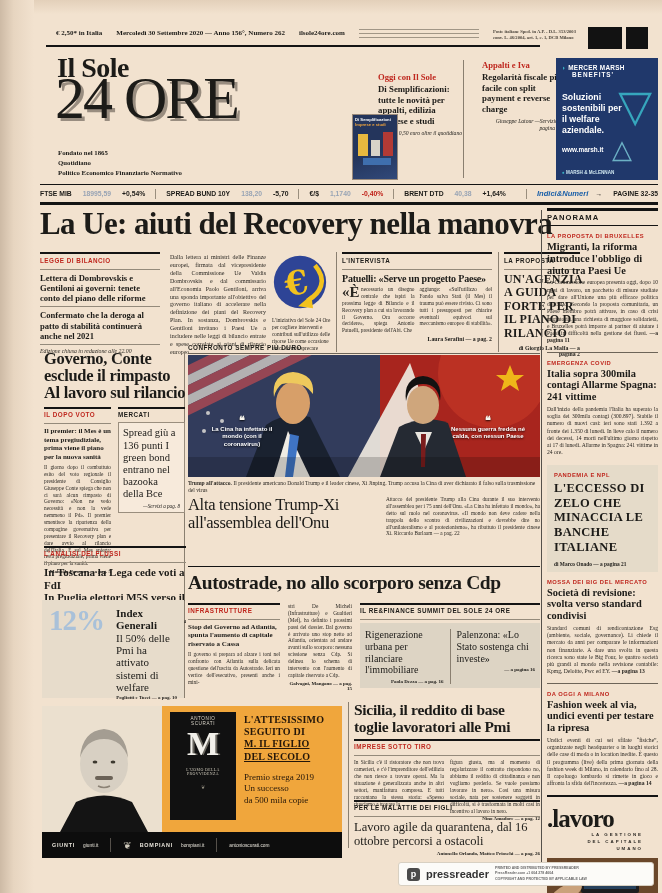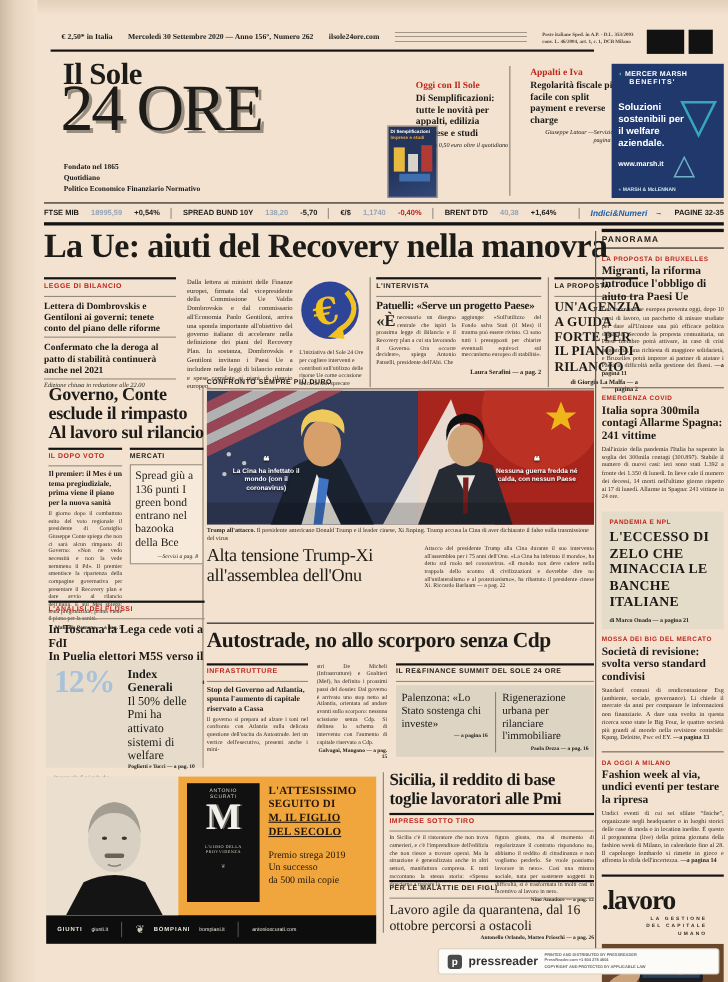--- a/index.html
+++ b/index.html
@@ -412,26 +412,26 @@
   <div class="autoc2">
     <div class="micro2">stri De Micheli (Infrastrutture) e Gualtieri (Mef), ha definito i prossimi passi del dossier. Dal governo è arrivato uno stop netto ad Atlantia, orientata ad andare avanti sullo scorporo: nessuna scissione senza Cdp. Si delinea lo schema di intervento con l'aumento di capitale riservato a Cdp.</div>
     <div class="byline" style="font-size:5px">Galvagni, Mangano — a pag. 15</div>
   </div>
   <div class="refin">
     <div class="rule2"></div>
     <div class="blabel" style="padding:2px 0">IL RE&amp;FINANCE SUMMIT DEL SOLE 24 ORE</div>
     <div class="deckline"></div>
     <div class="refbox">
       <div class="rc">
+        <div class="refT">Rigenerazione urbana per rilanciare l'immobiliare</div>
+        <div class="refby">Paola Dezza — a pag. 16</div>
+      </div>
+      <div class="rc">
         <div class="refT">Palenzona: «Lo Stato sostenga chi investe»</div>
         <div class="refby">— a pagina 16</div>
-      </div>
-      <div class="rc">
-        <div class="refT">Rigenerazione urbana per rilanciare l'immobiliare</div>
-        <div class="refby">Paola Dezza — a pag. 16</div>
       </div>
     </div>
   </div>
 </div>
 
 <div class="abs bookad">
   <div class="adrow">
     <div class="portrait">
       <svg width="120" height="126" viewBox="0 0 120 126">
         <rect width="120" height="126" fill="#ebe0cf"></rect>

